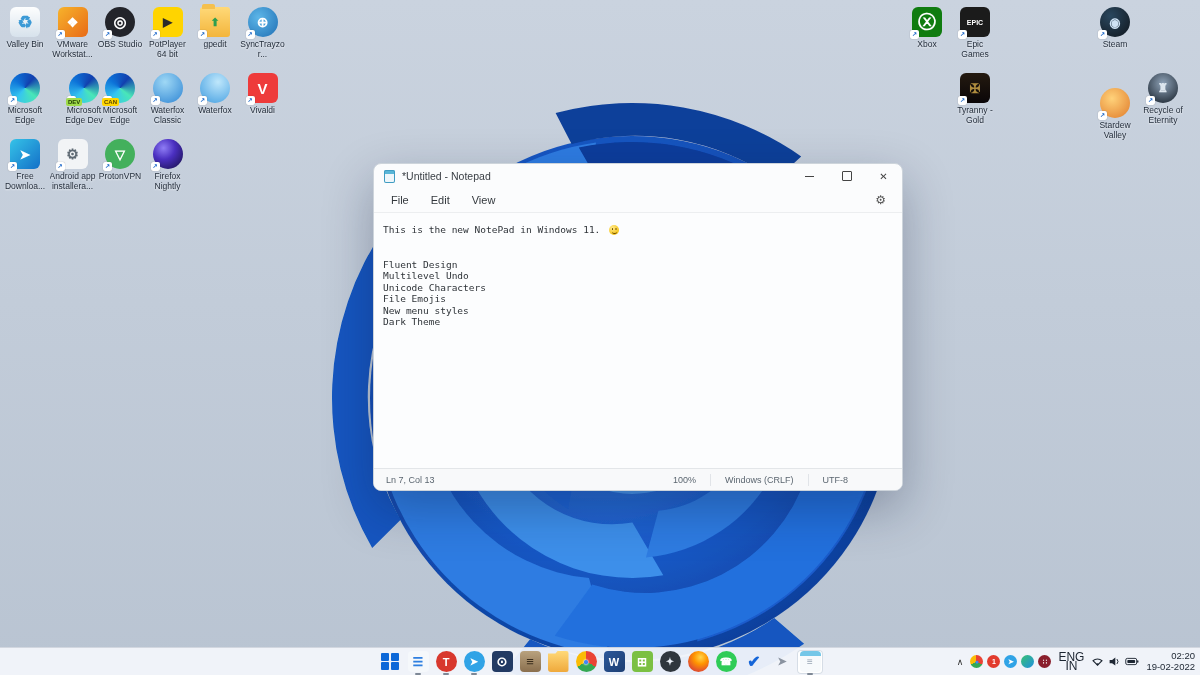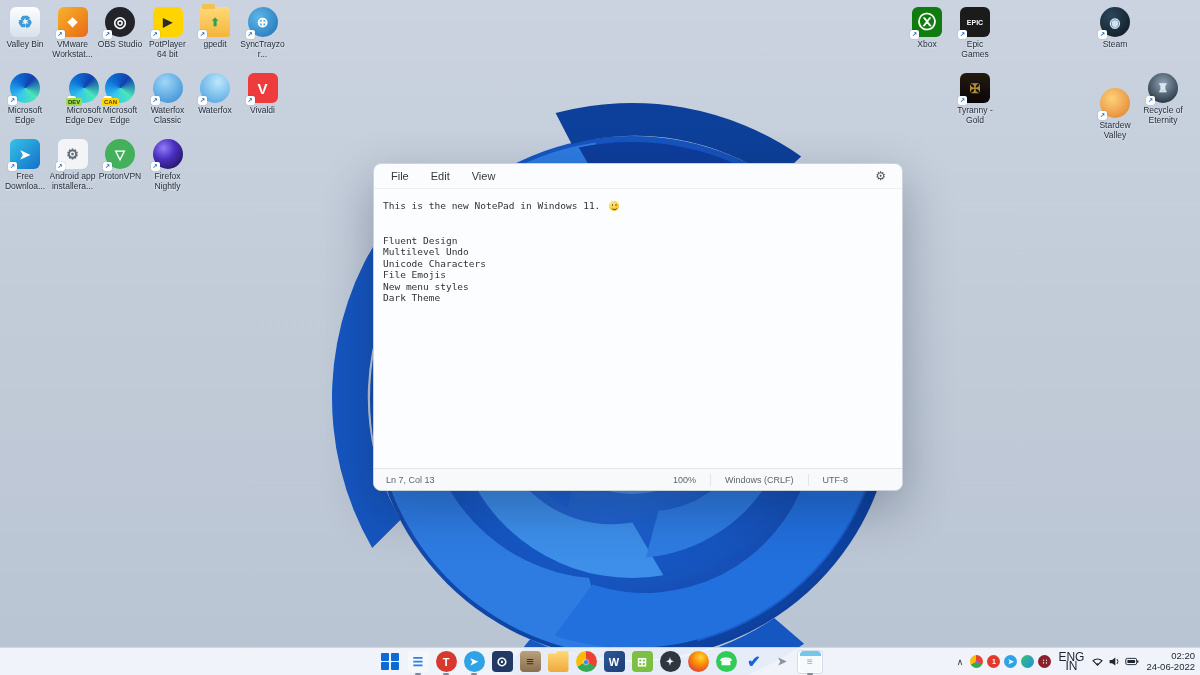--- a/index.html
+++ b/index.html
@@ -240,20 +240,29 @@
       <div class="dicon" style="left: 1140px; top: 73px;">
         <div class="di-img shape-circle" style="background: radial-gradient(circle at 50% 35%, rgb(143, 163, 184), rgb(19, 28, 38));">
           <span style="font-size: 12px; color: rgb(221, 230, 238);">♜</span>
           <span class="sc-badge">↗</span>
         </div>
         <div class="di-label">Recycle of Eternity</div>
       </div>
     </div>
 
   <div class="window">
+    <div class="titlebar">
+      <div class="np-ico"></div>
+      <span class="win-title">*Untitled - Notepad</span>
+      <div class="controls">
+        <div class="ctrl ctrl-min"></div>
+        <div class="ctrl ctrl-max"></div>
+        <div class="ctrl ctrl-close">✕</div>
+      </div>
+    </div>
     <div class="menubar" id="menubar">
       <div class="menu-item">File</div>
         <div class="menu-item">Edit</div>
         <div class="menu-item">View</div>
         <div class="gear">⚙</div>
     </div>
     <div class="textarea" id="textarea">
         <div class="textline">This is the new NotePad in Windows 11. <span class="emoji"></span></div>
         <div class="textline"></div>
         <div class="textline"></div>
@@ -354,17 +363,17 @@
             <path d="M11 5 a4.5 4.5 0 0 1 0 6" fill="none" stroke="#1e2733" stroke-width="1.2"></path>
           </svg>
         <svg width="14" height="13" viewBox="0 0 18 16">
             <rect x="1" y="4" width="14" height="8" rx="2" fill="none" stroke="#1e2733" stroke-width="1.2"></rect>
             <rect x="3" y="6" width="10" height="4" rx="1" fill="#1e2733"></rect>
             <rect x="15.5" y="6.5" width="1.8" height="3" rx="0.8" fill="#1e2733"></rect>
           </svg>
       </span>
       <span class="clock">
         <div>02:20</div>
-        <div>24-06-2022</div>
+        <div>19-02-2022</div>
       </span>
     </div>
   </div>
 </div>
 
 </body></html>

